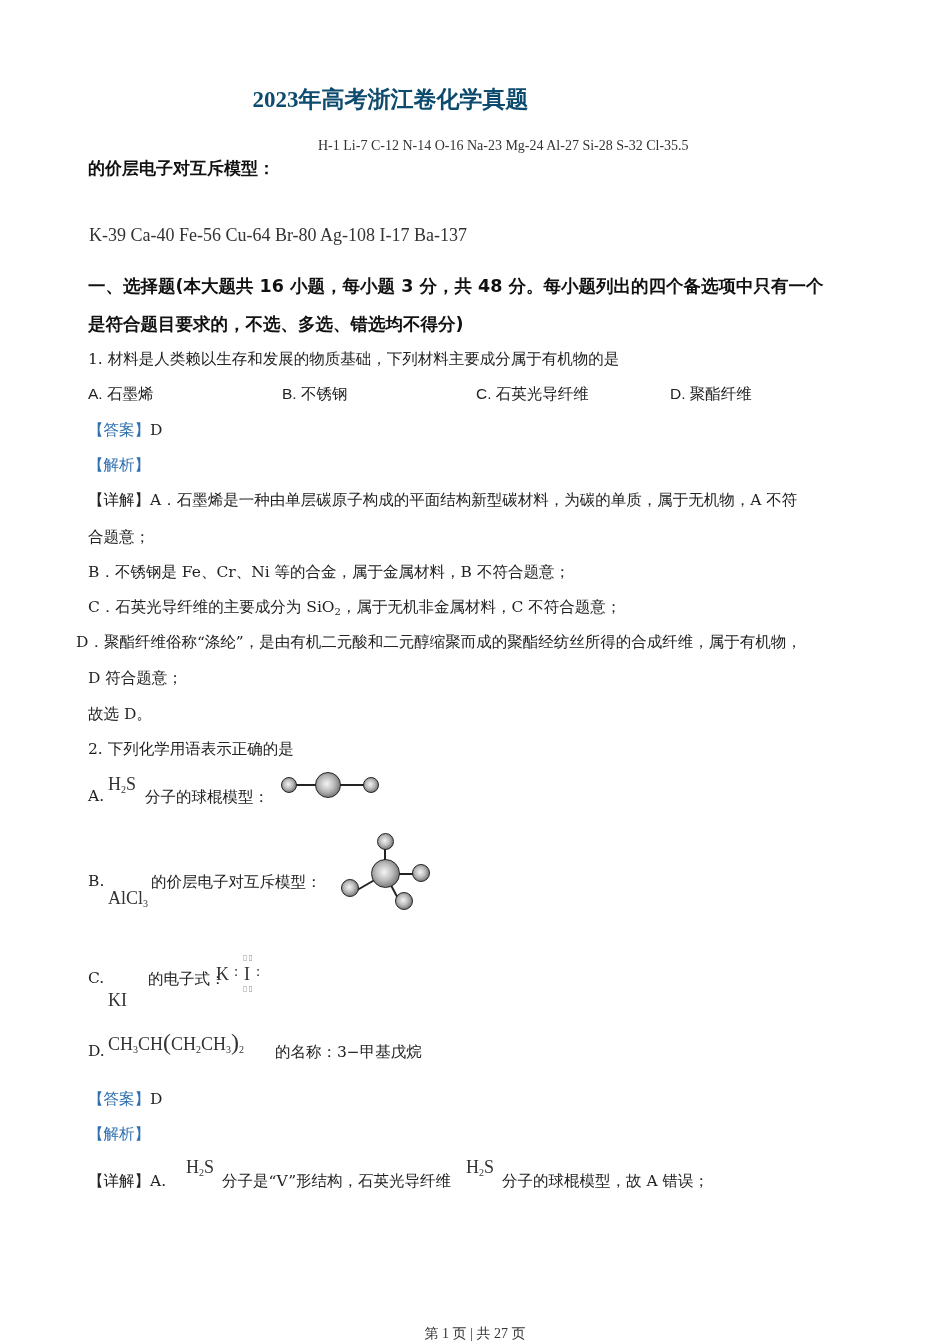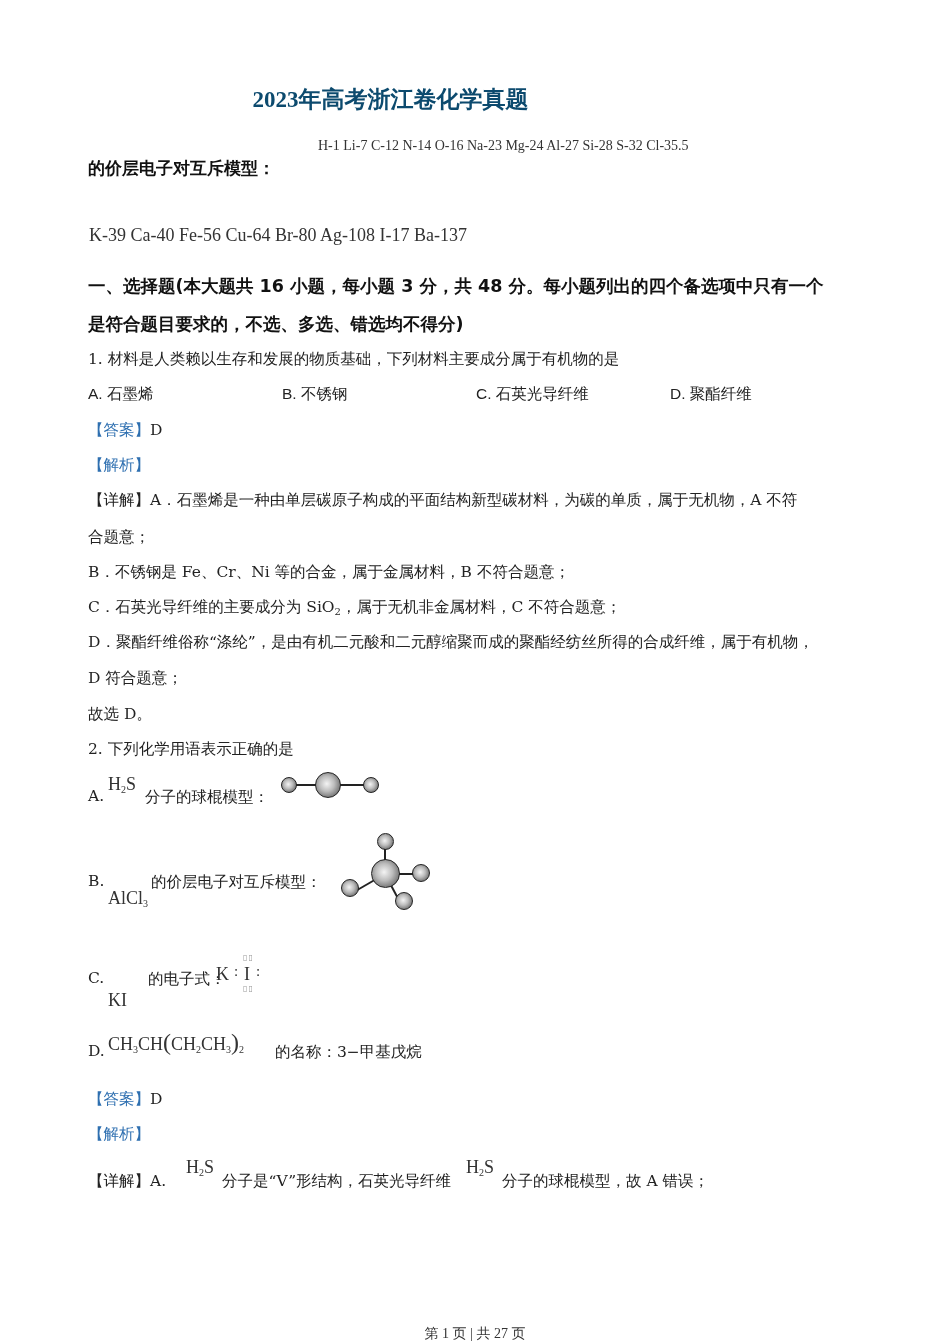--- a/index.html
+++ b/index.html
@@ -50,21 +50,21 @@
 <div class="abs txt tag" style="left:88px; top:455px;">【解析】</div>
 
 <div class="abs txt" style="left:88px; top:490px;">
   <span>【详解】</span><span>A．石墨烯是一种由单层碳原子构成的平面结构新型碳材料，为碳的单质，属于无机物，A 不符</span>
 </div>
 <div class="abs txt" style="left:88px; top:527px;">合题意；</div>
 <div class="abs txt" style="left:88px; top:562px;">B．不锈钢是 Fe、Cr、Ni 等的合金，属于金属材料，B 不符合题意；</div>
 <div class="abs txt" style="left:88px; top:597px;">
   <span>C．石英光导纤维的主要成分为 SiO</span><sub>2</sub><span>，属于无机非金属材料，C 不符合题意；</span>
 </div>
-<div class="abs txt" style="left:88px; top:632px;">D．聚酯纤维俗称“涤纶”，是由有机二元酸和二元醇缩聚而成的聚酯经纺丝所得的合成纤维，属于有机物，</div>
+<div class="abs txt" style="left:76px; top:632px;">D．聚酯纤维俗称“涤纶”，是由有机二元酸和二元醇缩聚而成的聚酯经纺丝所得的合成纤维，属于有机物，</div>
 <div class="abs txt" style="left:88px; top:668px;">D 符合题意；</div>
 <div class="abs txt" style="left:88px; top:704px;text-align:right;">故选 D。</div>
 
 <div class="abs txt" style="left:88px; top:739px;">2. 下列化学用语表示正确的是</div>
 
 <div class="abs txt" style="left:88px; top:787px;">A.</div>
 <div class="abs formula" style="left:108px; top:774px;">
   <span>H</span><sub>2</sub><span>S</span>
 </div>
 <div class="abs txt" style="left:145px; top:787px;">分子的球棍模型：</div>

